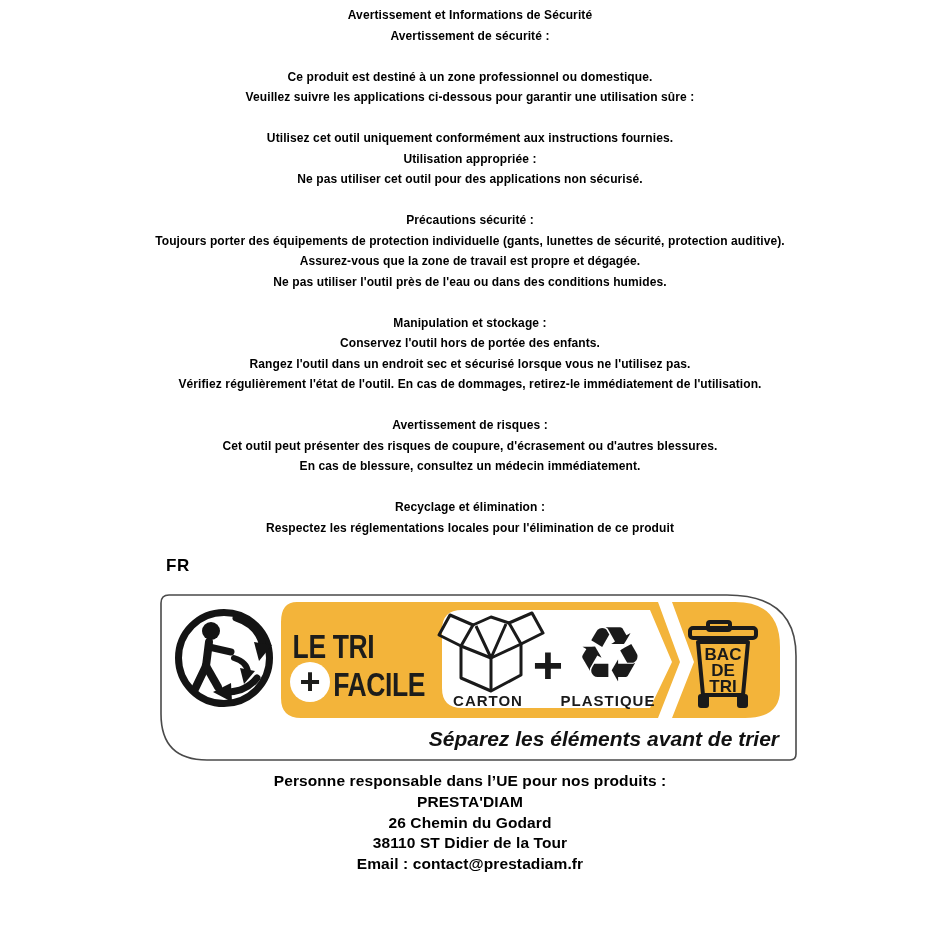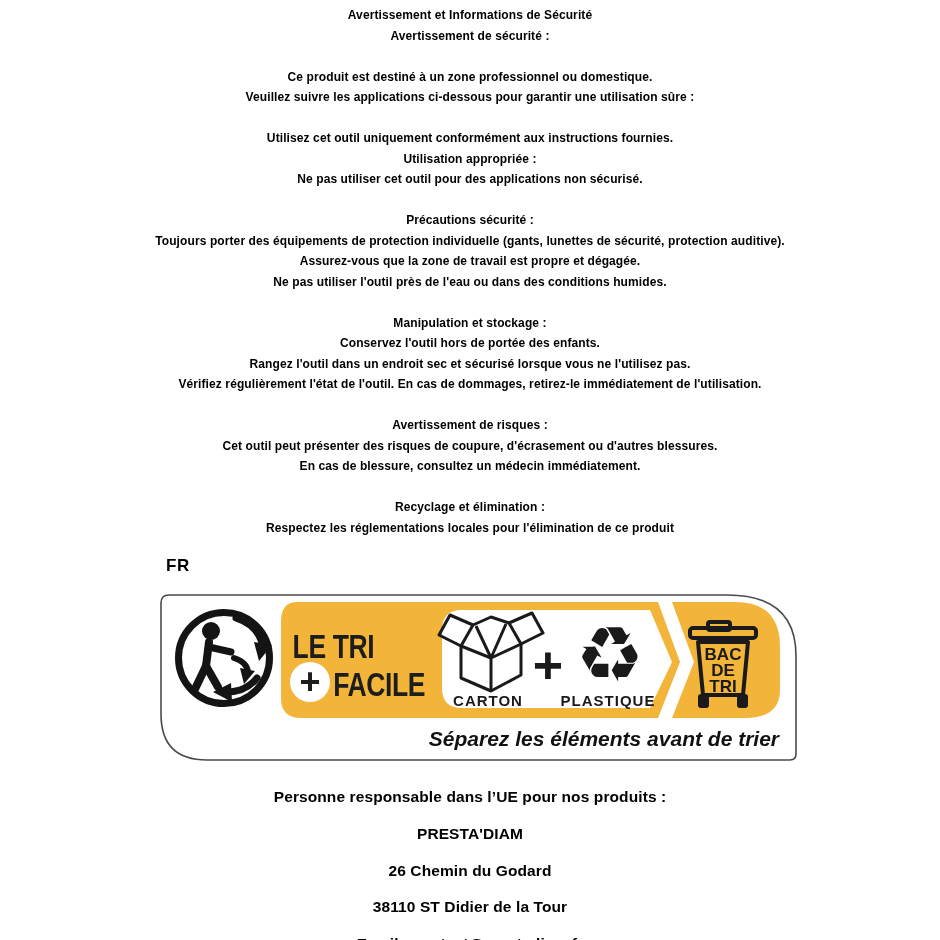--- a/index.html
+++ b/index.html
@@ -30,21 +30,21 @@
   
   .infotri{position:absolute;left:160px;top:572px;width:637px;height:167px;margin-top:22px;}
   .infotri svg{display:block;}
   
   .footer{
     position:absolute;left:0;top:771px;width:940px;
     text-align:center;
     font-size:15.5px;font-weight:bold;line-height:20.8px;
     letter-spacing:0.1px;
   }
-  .footer div{margin:16px;}
+  .footer div{margin:0;}
 </style>
 </head>
 <body>
 
 <div class="page">
 
   <div class="doc">
     <p>
       </p>
       <div>Avertissement et Informations de Sécurité</div>

